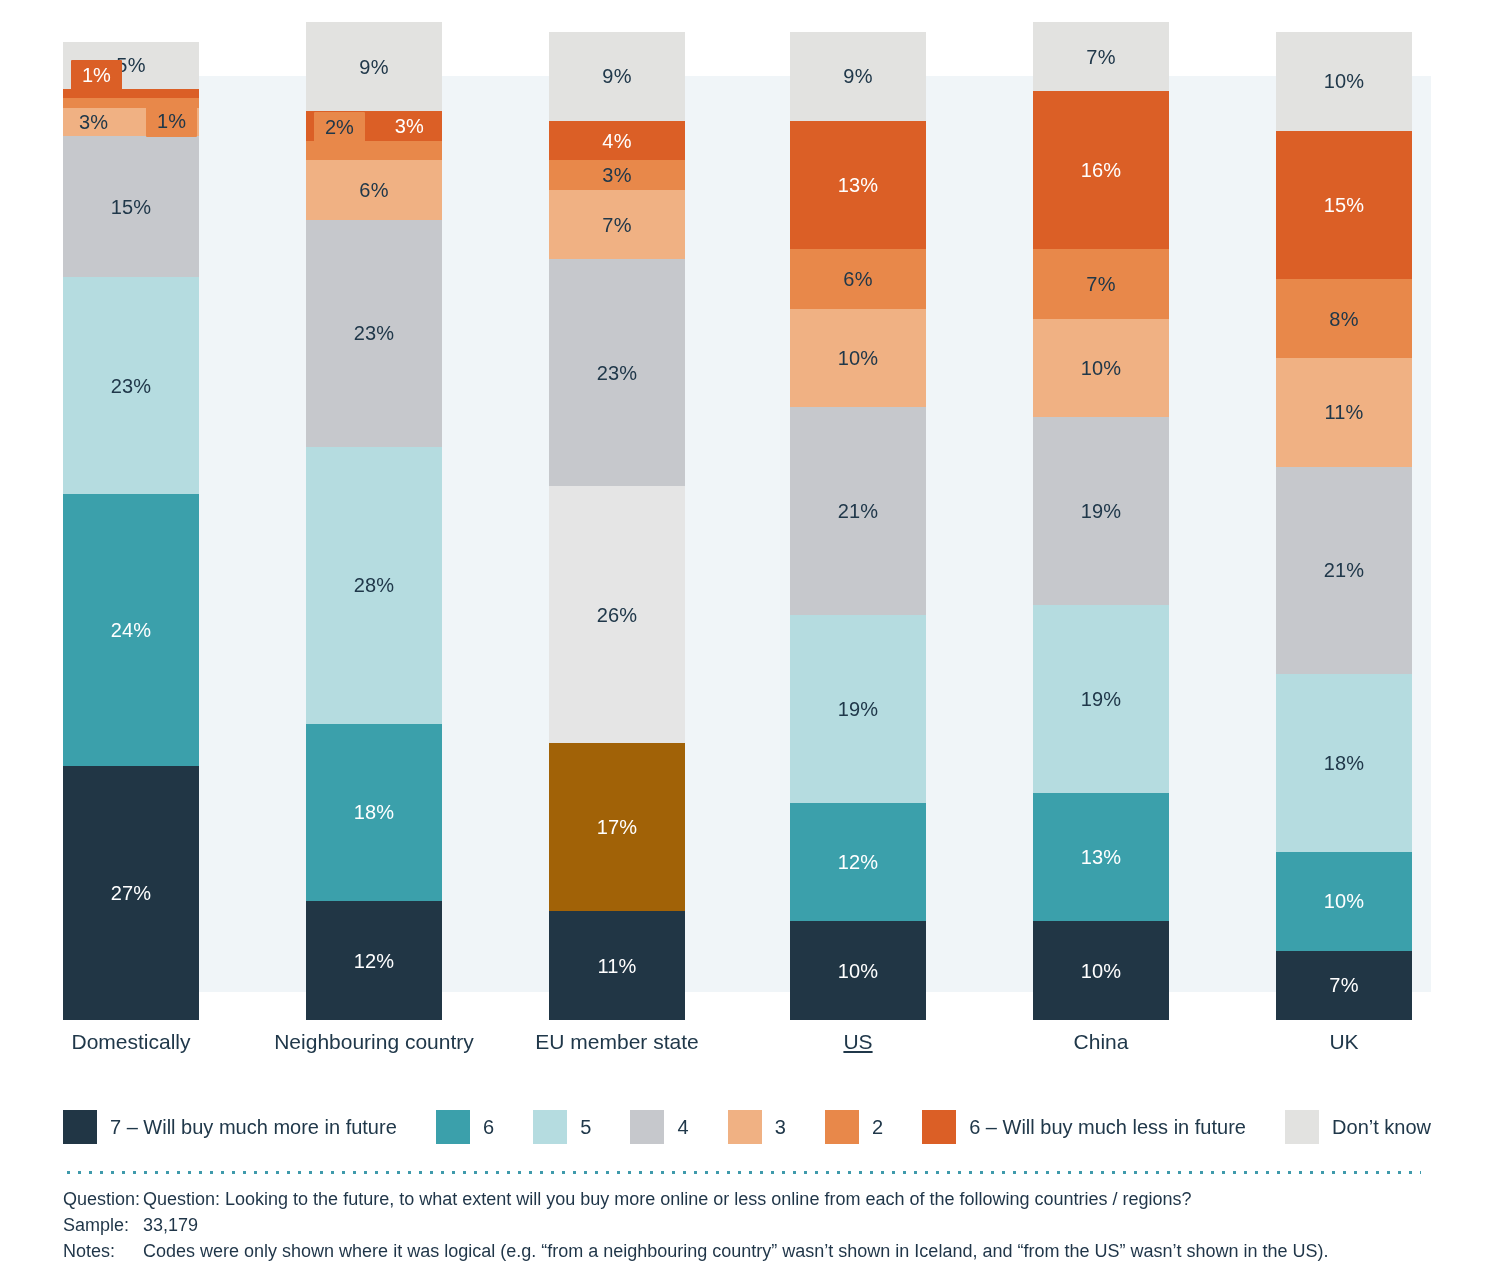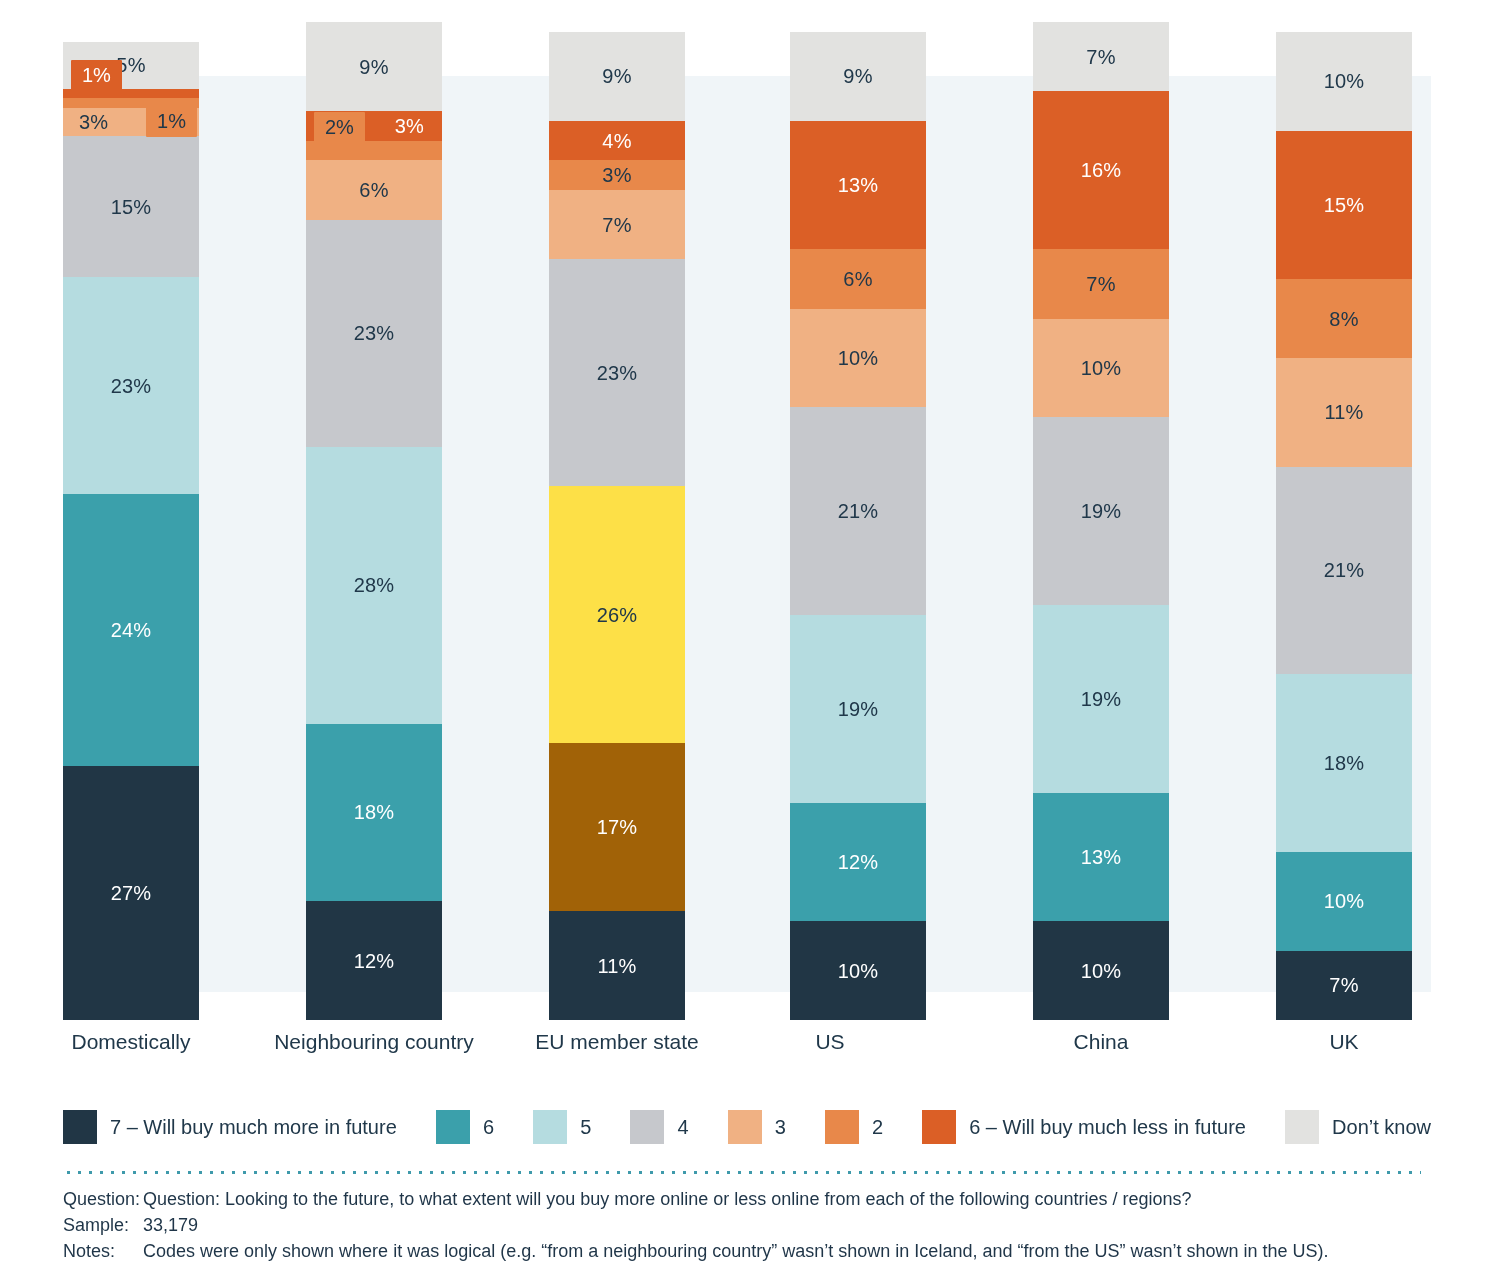--- a/index.html
+++ b/index.html
@@ -230,21 +230,21 @@
           </div>
           <div class="seg" style="height: 29.64px; background: rgb(232, 136, 74);">
             <span class="seg-label" style="color: rgb(32, 56, 74);">3%</span>
           </div>
           <div class="seg" style="height: 69.16px; background: rgb(240, 177, 131);">
             <span class="seg-label" style="color: rgb(32, 56, 74);">7%</span>
           </div>
           <div class="seg" style="height: 227.24px; background: rgb(198, 200, 204);">
             <span class="seg-label" style="color: rgb(32, 56, 74);">23%</span>
           </div>
-          <div class="seg" style="height: 256.88px; background: #fde047;">
+          <div class="seg" style="height: 256.88px; background: #e5e5e5;">
             <span class="seg-label" style="color: rgb(32, 56, 74);">26%</span>
           </div>
           <div class="seg" style="height: 167.96px; background: #a16207;">
             <span class="seg-label" style="color: rgb(255, 255, 255);">17%</span>
           </div>
           <div class="seg" style="height: 108.68px; background: rgb(33, 54, 69);">
             <span class="seg-label" style="color: rgb(255, 255, 255);">11%</span>
           </div>
         </div>
         <div class="bar" style="left: 790px; height: 988px; bottom: 2px;">
@@ -325,21 +325,21 @@
             <span class="seg-label" style="color: rgb(255, 255, 255);">7%</span>
           </div>
         </div>
       </div>
   </div>
 
   <div class="xaxis" id="xaxis">
       <div class="xtick" style="left: 1px;">Domestically</div>
       <div class="xtick" style="left: 244px;">Neighbouring country</div>
       <div class="xtick" style="left: 487px;">EU member state</div>
-      <div class="xtick" style="left: 700px;">US</div>
+      <div class="xtick" style="left: 728px; text-decoration: underline;">US</div>
       <div class="xtick" style="left: 971px;">China</div>
       <div class="xtick" style="left: 1214px;">UK</div>
     </div>
 
   <div class="legend" id="legend">
       <div class="legend-item">
         <span class="swatch" style="background: rgb(33, 54, 69);"></span>
         <span class="legend-text">7 – Will buy much more in future</span>
       </div>
       <span class="legend-gap"></span>

